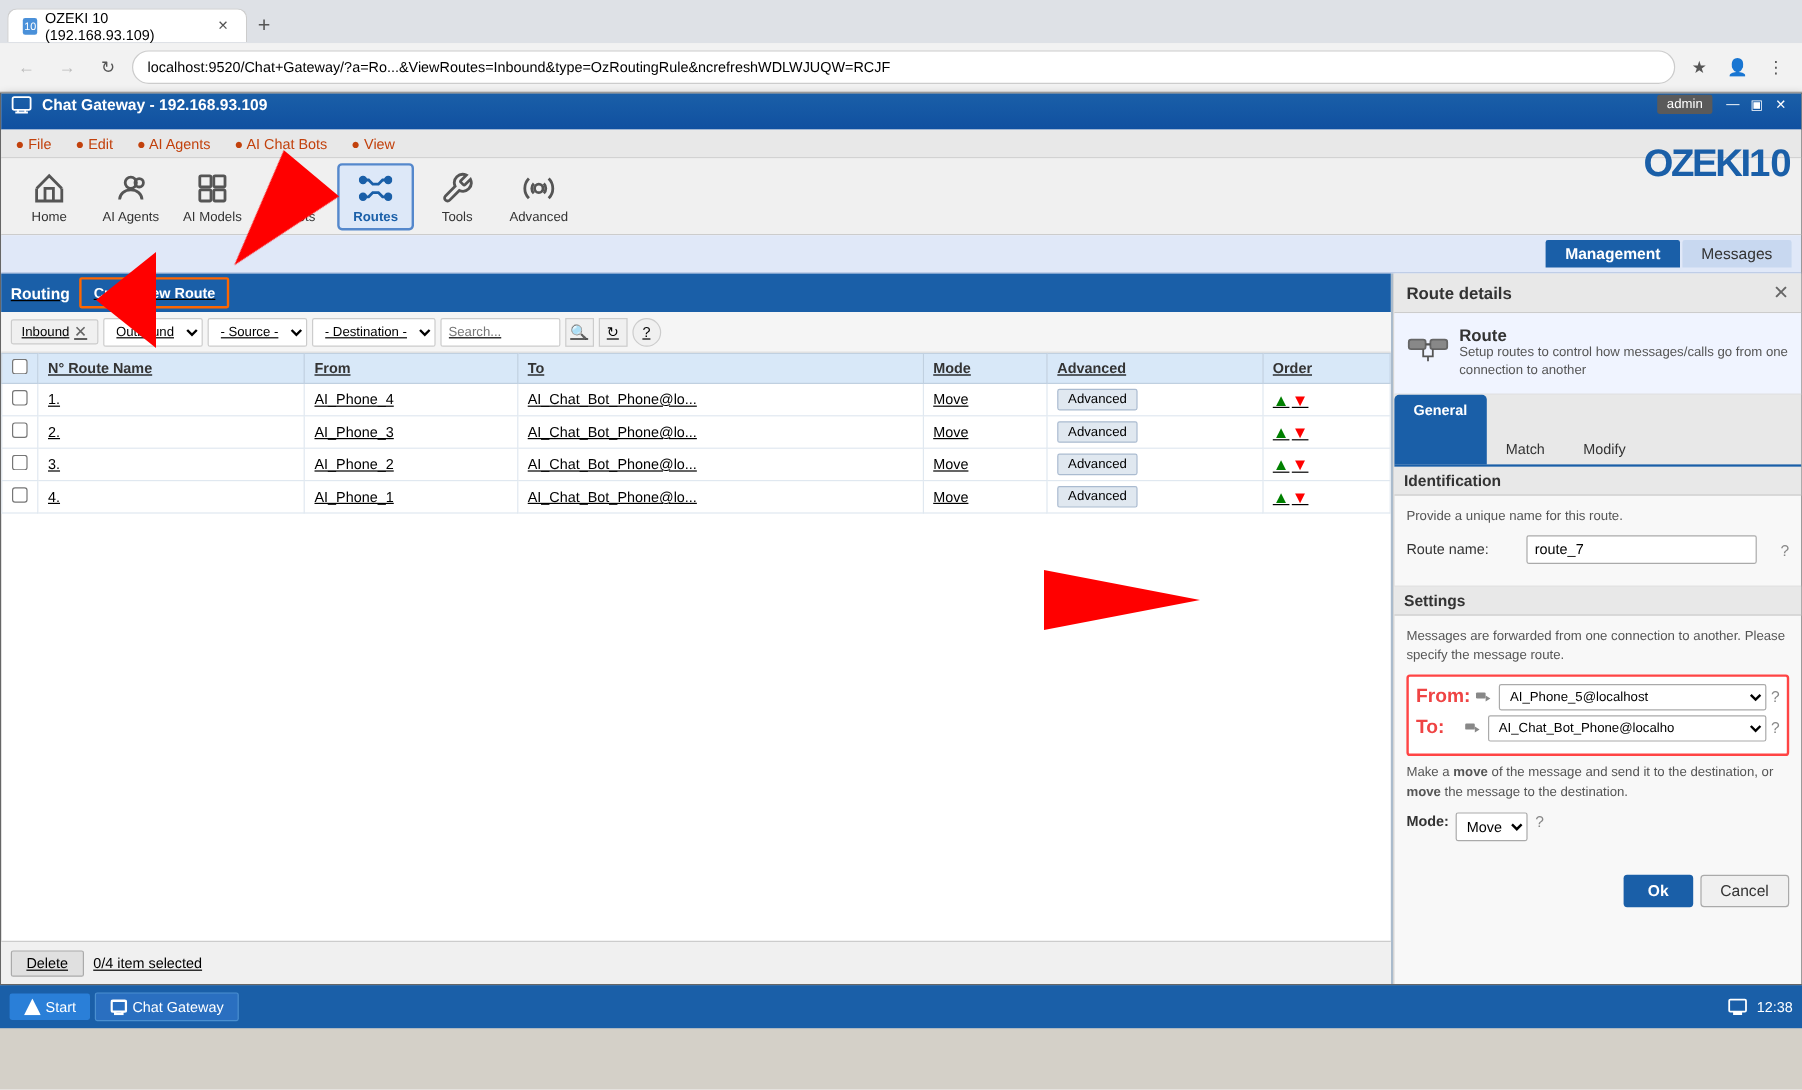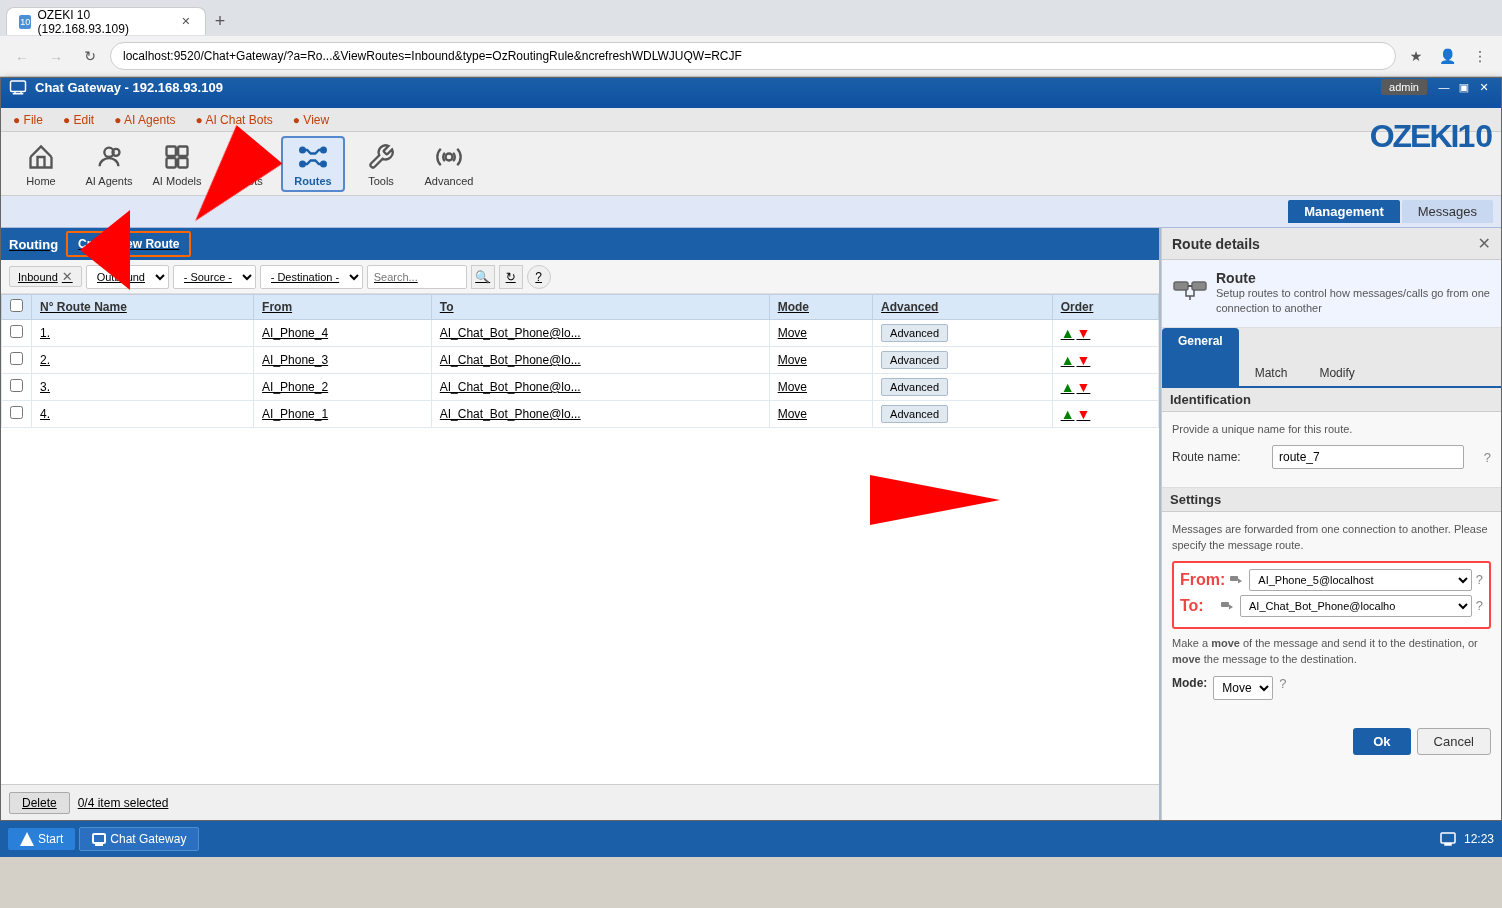--- a/index.html
+++ b/index.html
@@ -492,21 +492,21 @@
       <rect x="1" y="2" width="12" height="9" rx="1"></rect>
       <path d="M4 11v2h6v-2"></path>
     </svg>
     <span>Chat Gateway</span>
   </div>
   <div class="taskbar-right">
     <svg width="16" height="16" viewBox="0 0 16 16" fill="white">
       <rect x="1" y="2" width="14" height="10" rx="1" fill="none" stroke="white" stroke-width="1.5"></rect>
       <path d="M5 12v2h6v-2" stroke="white" stroke-width="1.5"></path>
     </svg>
-    <span>12:23</span>
+    <span>12:38</span>
   </div>
 </div>
 
 <div style="position:fixed; top:200px; left:20px; pointer-events:none; z-index:9999;">
   <svg width="120" height="100" viewBox="0 0 120 100">
     <polygon points="110,10 110,90 60,50" fill="red"></polygon>
   </svg>
 </div>
 
 <div style="position:fixed; top:130px; left:180px; pointer-events:none; z-index:9999; transform:rotate(40deg);">

